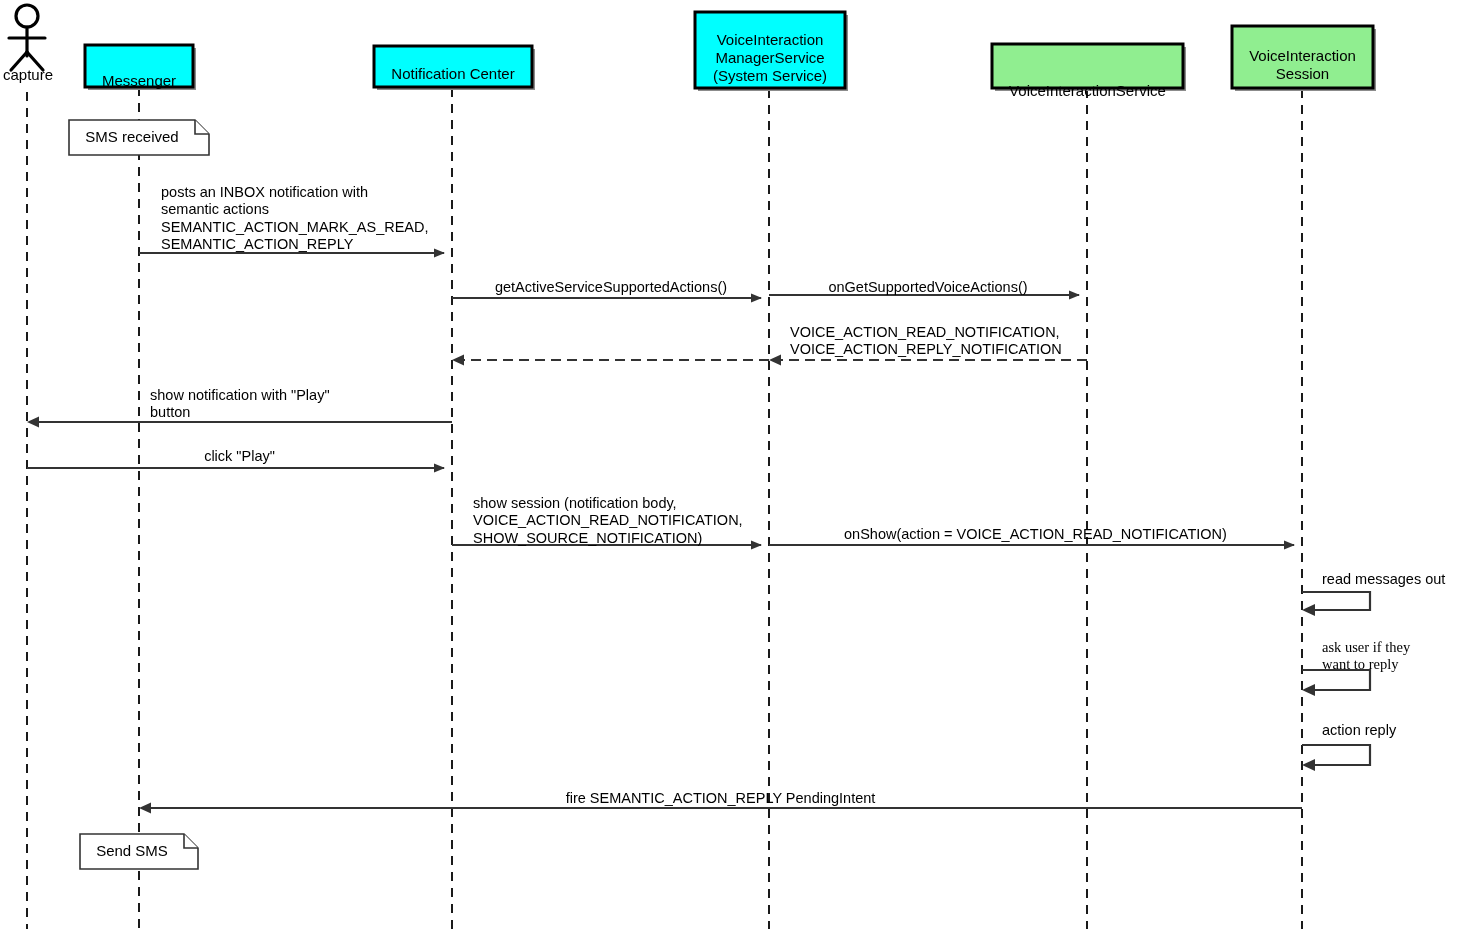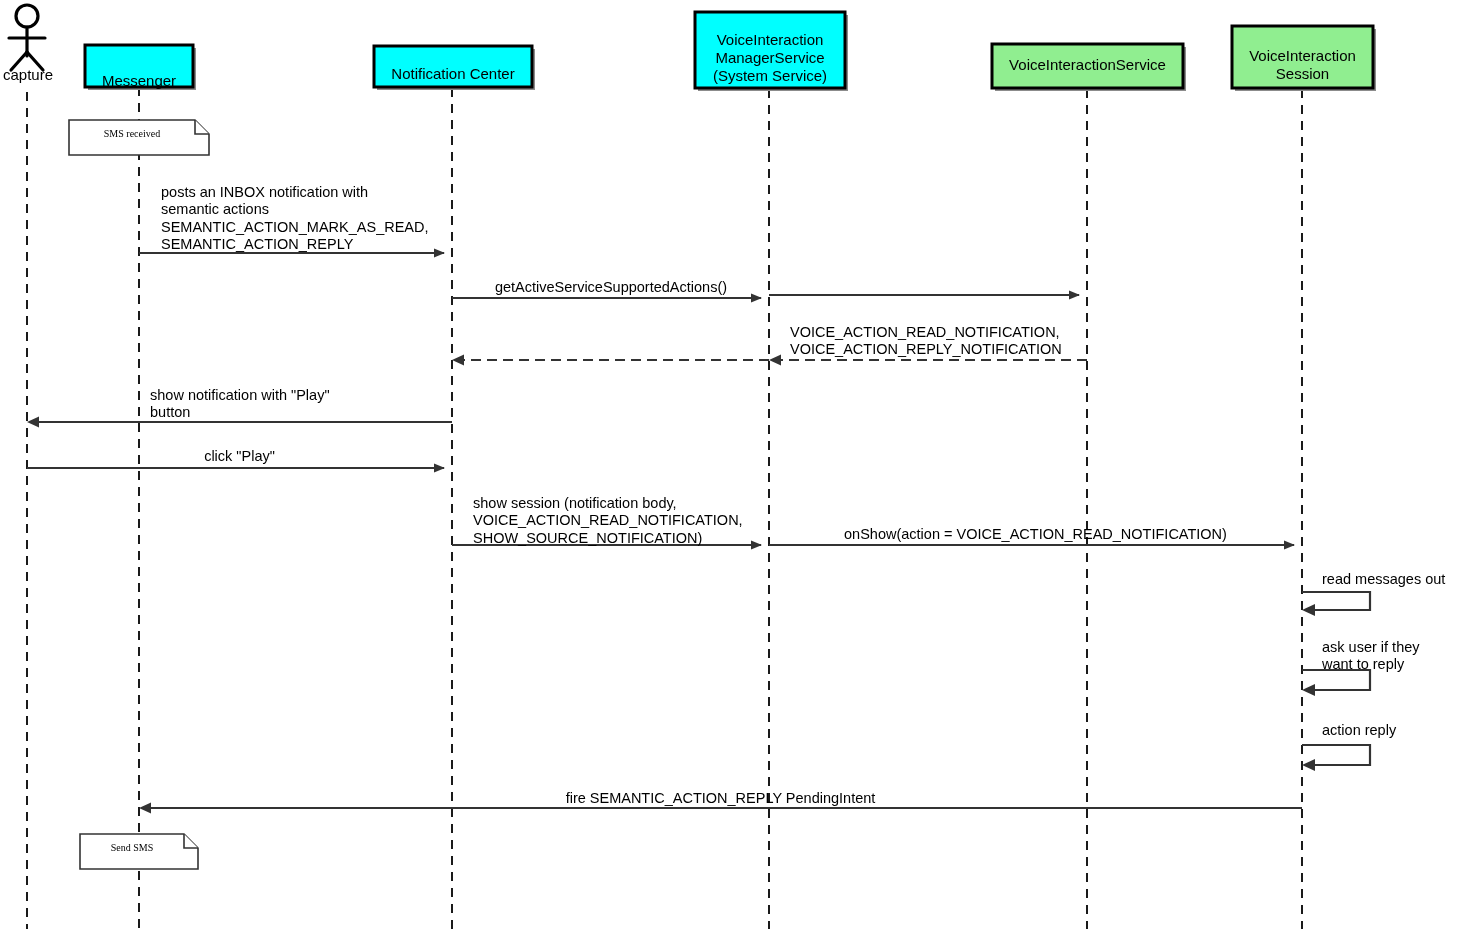--- a/index.html
+++ b/index.html
@@ -90,22 +90,21 @@
     line-height: 1.22;
     display: block;
     white-space: pre-line;
     margin-top: 16px;
   }
   .actor-label {
     font-size: 15px;
     text-align: center;
   }
   .note-label {
-    font-size: 10px;
-    font-family: Liberation Serif, serif;
+    font-size: 15px;
   }
   .msg-label {
     font-size: 14.5px;
     white-space: pre-line;
   }
   .msg-label.centered {
     text-align: center;
   }
 </style>
 </head>
@@ -214,57 +213,58 @@
   <div class="participant-wrap" style="left:374px; top:46px; width:158px; height:41px;">
     <span>Notification Center</span>
   </div>
 
   <div class="participant-wrap" style="left:695px; top:12px; width:150px; height:76px;">
     <span>VoiceInteraction
 ManagerService
 (System Service)</span>
   </div>
 
-  <div class="participant-wrap" style="left:992px; top:35px; width:191px; height:44px;">
+  <div class="participant-wrap" style="left:992px; top:61px; width:191px; height:44px;">
     <span>VoiceInteractionService</span>
   </div>
 
   <div class="participant-wrap" style="left:1232px; top:26px; width:141px; height:62px;">
     <span>VoiceInteraction
 Session</span>
   </div>
 
   <div class="lbl note-label" style="left:69px; top:128px; width:126px; text-align:center;">SMS received</div>
 
   <div class="lbl note-label" style="left:80px; top:842px; width:104px; text-align:center;">Send SMS</div>
 
   <div class="lbl msg-label centered" style="left:452px; top:279px; width:318px;">getActiveServiceSupportedActions()</div>
 
   <div class="lbl msg-label" style="left:161px; top:184px;">posts an INBOX notification with
 semantic actions
 SEMANTIC_ACTION_MARK_AS_READ,
 SEMANTIC_ACTION_REPLY</div>
 
+  <div class="lbl msg-label centered" style="left:769px; top:279px; width:318px;">onGetSupportedVoiceActions()</div>
 
   <div class="lbl msg-label" style="left:790px; top:324px;">VOICE_ACTION_READ_NOTIFICATION,
 VOICE_ACTION_REPLY_NOTIFICATION</div>
 
   <div class="lbl msg-label" style="left:150px; top:387px;">show notification with "Play"
 button</div>
 
   <div class="lbl msg-label centered" style="left:27px; top:448px; width:425px;">click "Play"</div>
 
   <div class="lbl msg-label" style="left:473px; top:495px;">show session (notification body,
 VOICE_ACTION_READ_NOTIFICATION,
 SHOW_SOURCE_NOTIFICATION)</div>
 
   <div class="lbl msg-label centered" style="left:139px; top:790px; width:1163px;">fire SEMANTIC_ACTION_REPLY PendingIntent</div>
 
   <div class="lbl msg-label centered" style="left:769px; top:526px; width:533px;">onShow(action = VOICE_ACTION_READ_NOTIFICATION)</div>
 
   <div class="lbl msg-label" style="left:1322px; top:571px;">read messages out</div>
 
-  <div class="lbl msg-label" style="left:1322px; top:639px;">ask user if they
+  <div class="lbl msg-label" style="left:1322px; top:639px;font-family:Liberation Serif, serif;">ask user if they
 want to reply</div>
 
   <div class="lbl msg-label" style="left:1322px; top:722px;">action reply</div>
 
 </div>
 
 </body></html>

